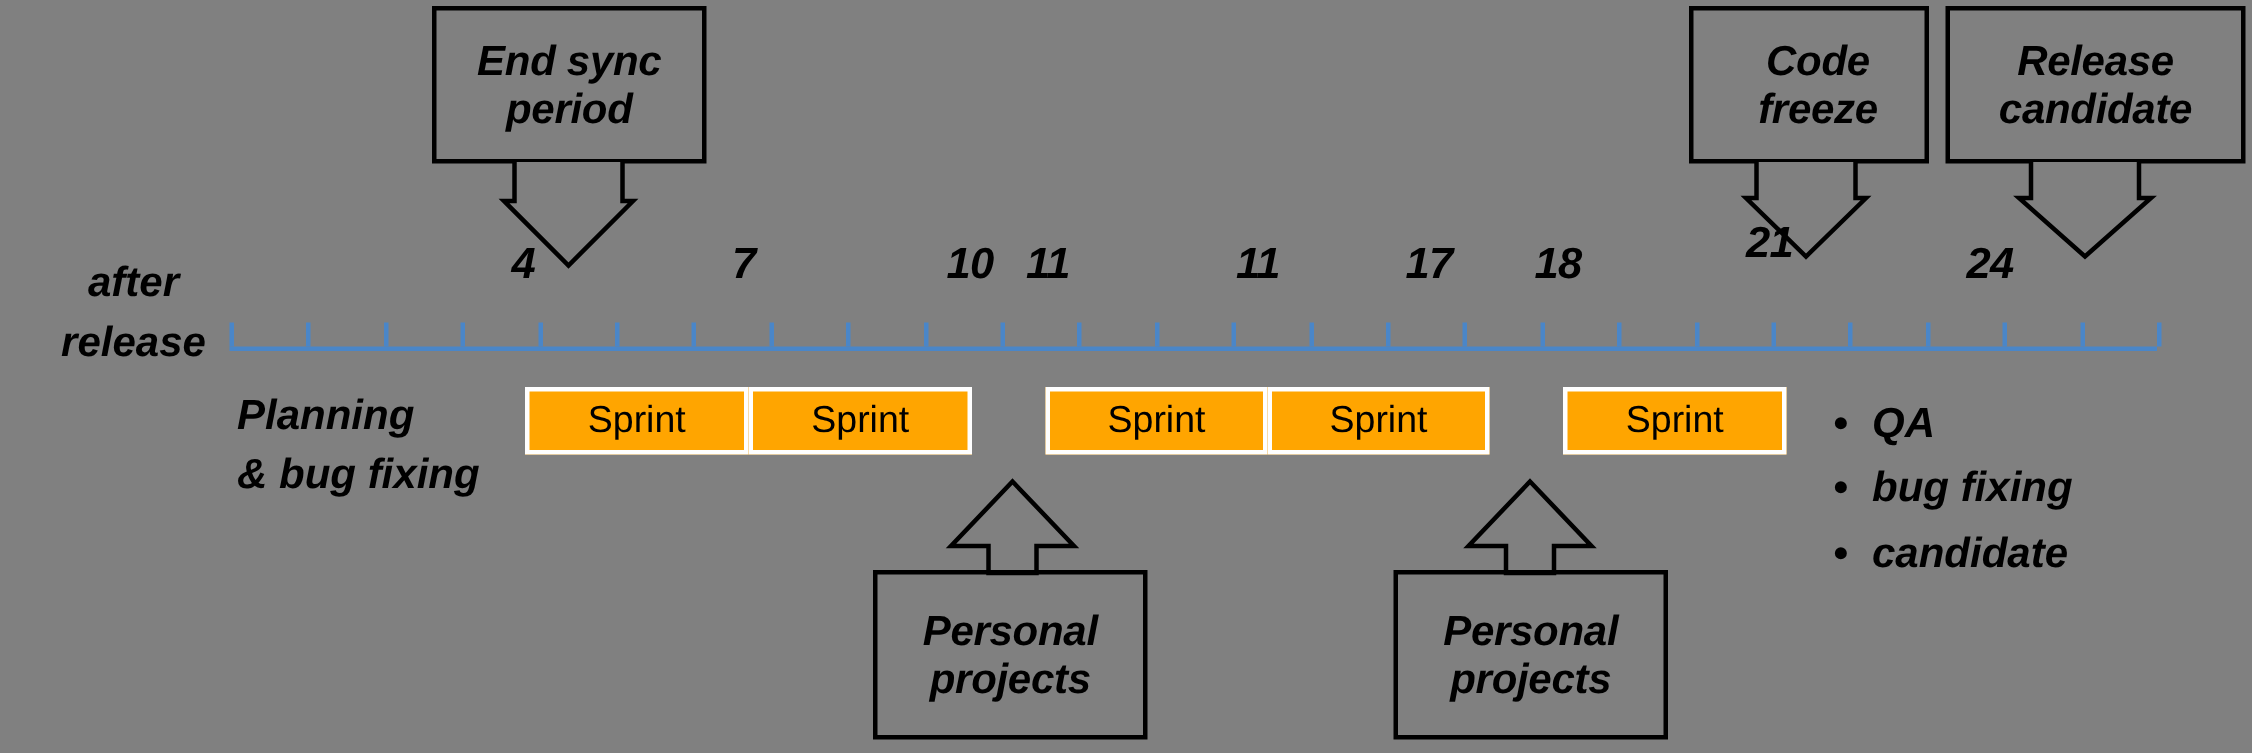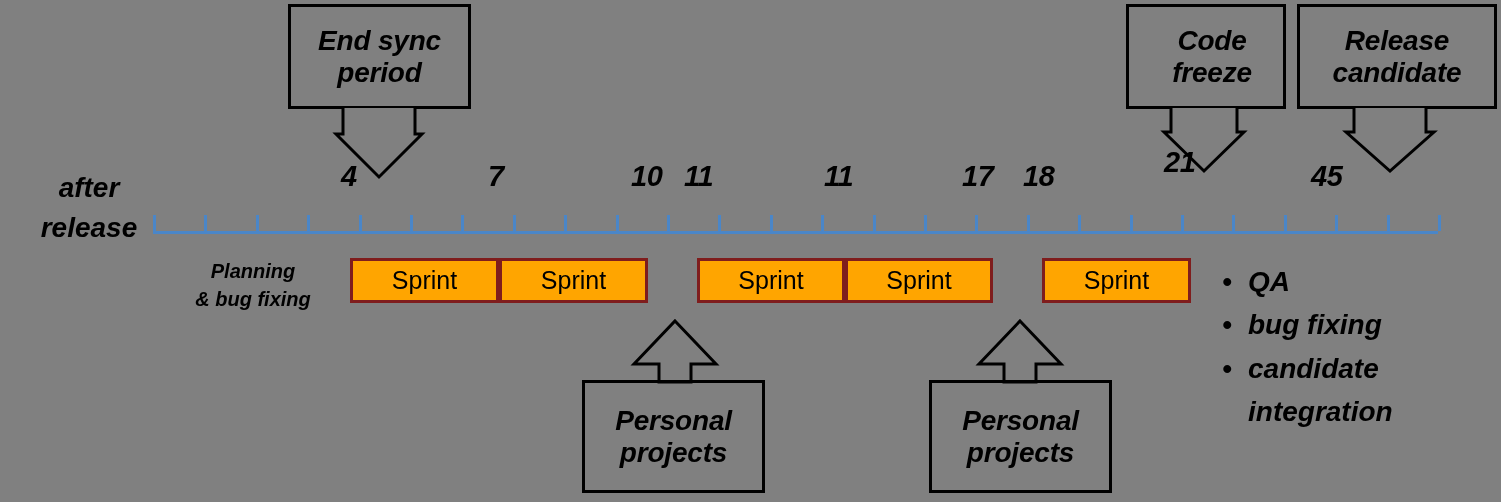--- a/index.html
+++ b/index.html
@@ -80,33 +80,33 @@
     text-align: center;
     line-height: 1.42;
     white-space: nowrap;
   }
 
   
   #planning-caption {
     position: absolute;
     font-style: italic;
     font-weight: bold;
-    font-size: 20px;
-    color: #000;
-    text-align: center;
+    font-size: 28px;
+    color: #000;
+    text-align: left;
     line-height: 1.4;
     white-space: nowrap;
   }
 
   
   .sprint {
     position: absolute;
     box-sizing: border-box;
     background: #ffa500;
-    border: 3px solid #7f1d1d;
+    border: 3px solid #ffffff;
     display: flex;
     align-items: center;
     justify-content: center;
     font-size: 25px;
     color: #000;
     font-style: normal;
     font-weight: normal;
   }
 
   
@@ -169,24 +169,24 @@
     <svg width="90" height="66" viewBox="0 0 90 66">
       <path d="M 9,1 L 9,25 L 1,25 L 45,64 L 89,25 L 81,25 L 81,1"></path>
     </svg>
   </div>
 
   <div class="week-label" style="left:341px;  top:160px;">4</div>
   <div class="week-label" style="left:488px;  top:160px;">7</div>
   <div class="week-label" style="left:631px;  top:160px;">10</div>
   <div class="week-label" style="left:684px;  top:160px;">11</div>
   <div class="week-label" style="left:824px;  top:160px;">11</div>
-  <div class="week-label" style="left:962px;  top:160px;">17</div>
+  <div class="week-label" style="left:937px;  top:160px;">17</div>
   <div class="week-label" style="left:1023px; top:160px;">18</div>
   <div class="week-label" style="left:1164px; top:146px;">21</div>
-  <div class="week-label" style="left:1311px; top:160px;">45</div>
+  <div class="week-label" style="left:1311px; top:160px;">24</div>
 
   <div id="weeks-caption" style="left:14px; top:168px; width:150px;">
     <div>after</div>
     <div>release</div>
   </div>
 
   <div id="axis-line" style="left:153px; top:231px; width:1285px; height:3px;"></div>
   <div id="ticks">
       <div class="tick" style="left: 153px; top: 215px; height: 16px;"></div>
       <div class="tick" style="left: 204px; top: 215px; height: 16px;"></div>
@@ -269,17 +269,16 @@
     <div class="bullet-row">
       <span class="dot">•</span>
       <span class="btext">bug fixing</span>
     </div>
     <div class="bullet-row">
       <span class="dot">•</span>
       <span class="btext">candidate</span>
     </div>
     <div class="bullet-row">
       <span class="dot">&nbsp;</span>
-      <span class="btext">integration</span>
     </div>
   </div>
 
 </div>
 
 </body></html>

